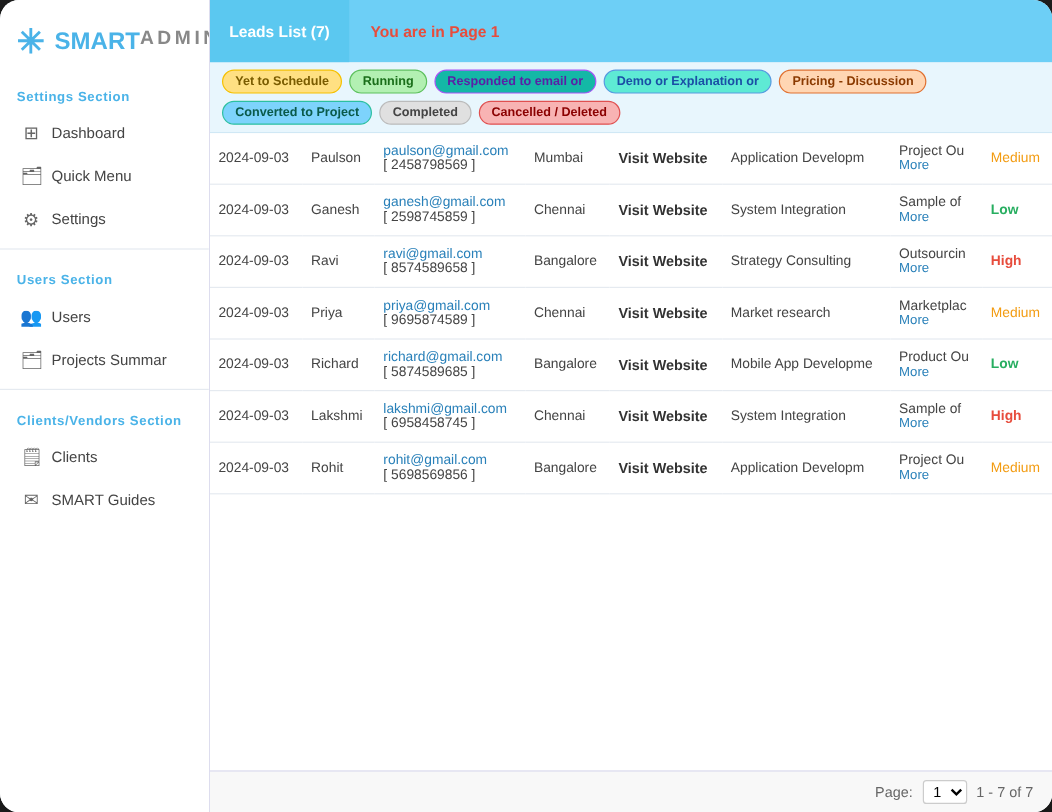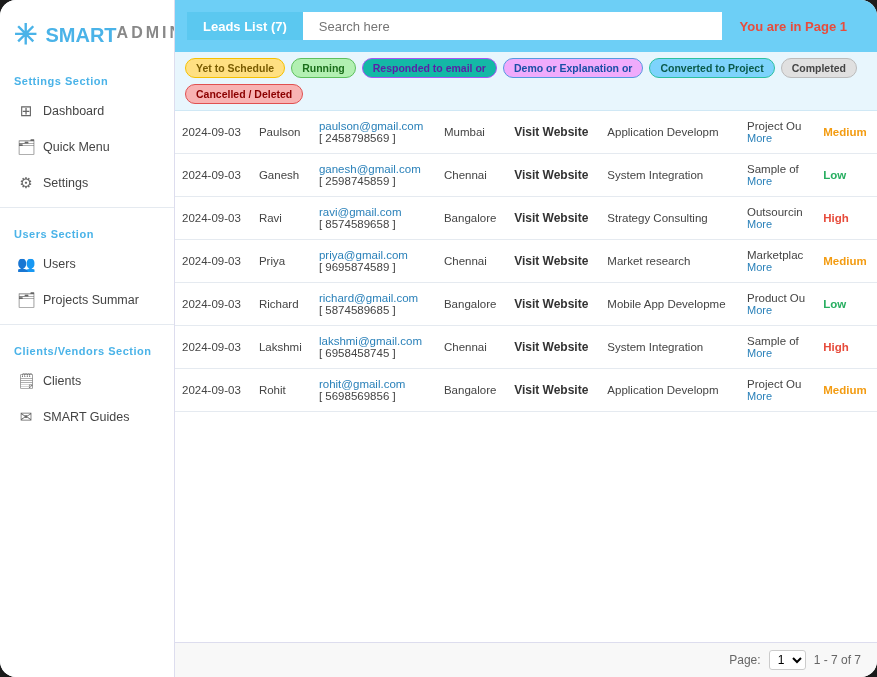--- a/index.html
+++ b/index.html
@@ -97,21 +97,21 @@
       flex: 1;
       display: flex;
       flex-direction: column;
       overflow: hidden;
     }
     
     .topbar {
       background: #6dcff6;
       display: flex;
       align-items: center;
-      padding: 12px;
+      padding: 0;
       height: 52px;
       flex-shrink: 0;
     }
     .topbar-title {
       background: #5bc8f0;
       color: #fff;
       font-size: 13px;
       font-weight: bold;
       padding: 0 16px;
       height: 100%;
@@ -157,21 +157,21 @@
     .badge {
       border-radius: 12px;
       font-size: 10.5px;
       padding: 3px 10px;
       font-weight: 600;
       white-space: nowrap;
     }
     .badge-yellow { background: #ffe082; color: #7a5c00; border: 1px solid #f5c000; }
     .badge-green { background: #b2f0b2; color: #1a6e1a; border: 1px solid #5dc05d; }
     .badge-purple { background: #14b8a6; color: #5b1fa6; border: 1px solid #a855f7; }
-    .badge-blue { background: #f0abfc; color: #1a4fa6; border: 1px solid #5699e0; }
+    .badge-blue { background: #5eead4; color: #1a4fa6; border: 1px solid #5699e0; }
     .badge-orange { background: #ffd6b3; color: #8b3a00; border: 1px solid #e07030; }
     .badge-teal { background: #7dd3fc; color: #0a5a4a; border: 1px solid #2cc0a0; }
     .badge-gray { background: #e0e0e0; color: #444; border: 1px solid #bbb; }
     .badge-red { background: #f8b3b3; color: #8b0000; border: 1px solid #e05050; }
     
     .table-wrap {
       flex: 1;
       overflow-y: auto;
       background: #fff;
     }
@@ -193,21 +193,21 @@
       color: #333;
       font-size: 12px;
     }
     td .more-link {
       color: #2980b9;
       cursor: pointer;
       display: block;
       font-size: 11px;
     }
     td .high { color: #e74c3c; font-weight: bold; }
-    td .medium { color: #f39c12; font-weight: bold; }
+    td .medium { color: #f39c12; font-weight: normal; }
     td .low { color: #27ae60; font-weight: bold; }
     
     .table-footer {
       background: #f8f8f8;
       border-top: 1px solid #dde;
       display: flex;
       align-items: center;
       justify-content: flex-end;
       padding: 7px 16px;
       gap: 8px;
@@ -275,31 +275,29 @@
       <div class="sidebar-item">
         <span class="si-icon">✉</span>
         <span>SMART Guides</span>
       </div>
     </div>
 
     <div class="content">
 
       <div class="topbar">
         <div class="topbar-title">Leads List (7)</div>
-        <div class="topbar-search">
-          <input type="text" placeholder="Search here" style="">
-        </div>
         <div class="topbar-page-info">You are in Page 1</div>
       </div>
 
       <div class="status-row">
         <span class="badge badge-yellow">Yet to Schedule</span>
         <span class="badge badge-green">Running</span>
         <span class="badge badge-purple">Responded to email or</span>
         <span class="badge badge-blue">Demo or Explanation or</span>
+        <span class="badge badge-orange">Pricing - Discussion</span>
         <span class="badge badge-teal">Converted to Project</span>
         <span class="badge badge-gray">Completed</span>
         <span class="badge badge-red">Cancelled / Deleted</span>
       </div>
 
       <div class="table-wrap">
         <table>
           <tbody id="table-body">
               <tr>
       <td>2024-09-03</td>

